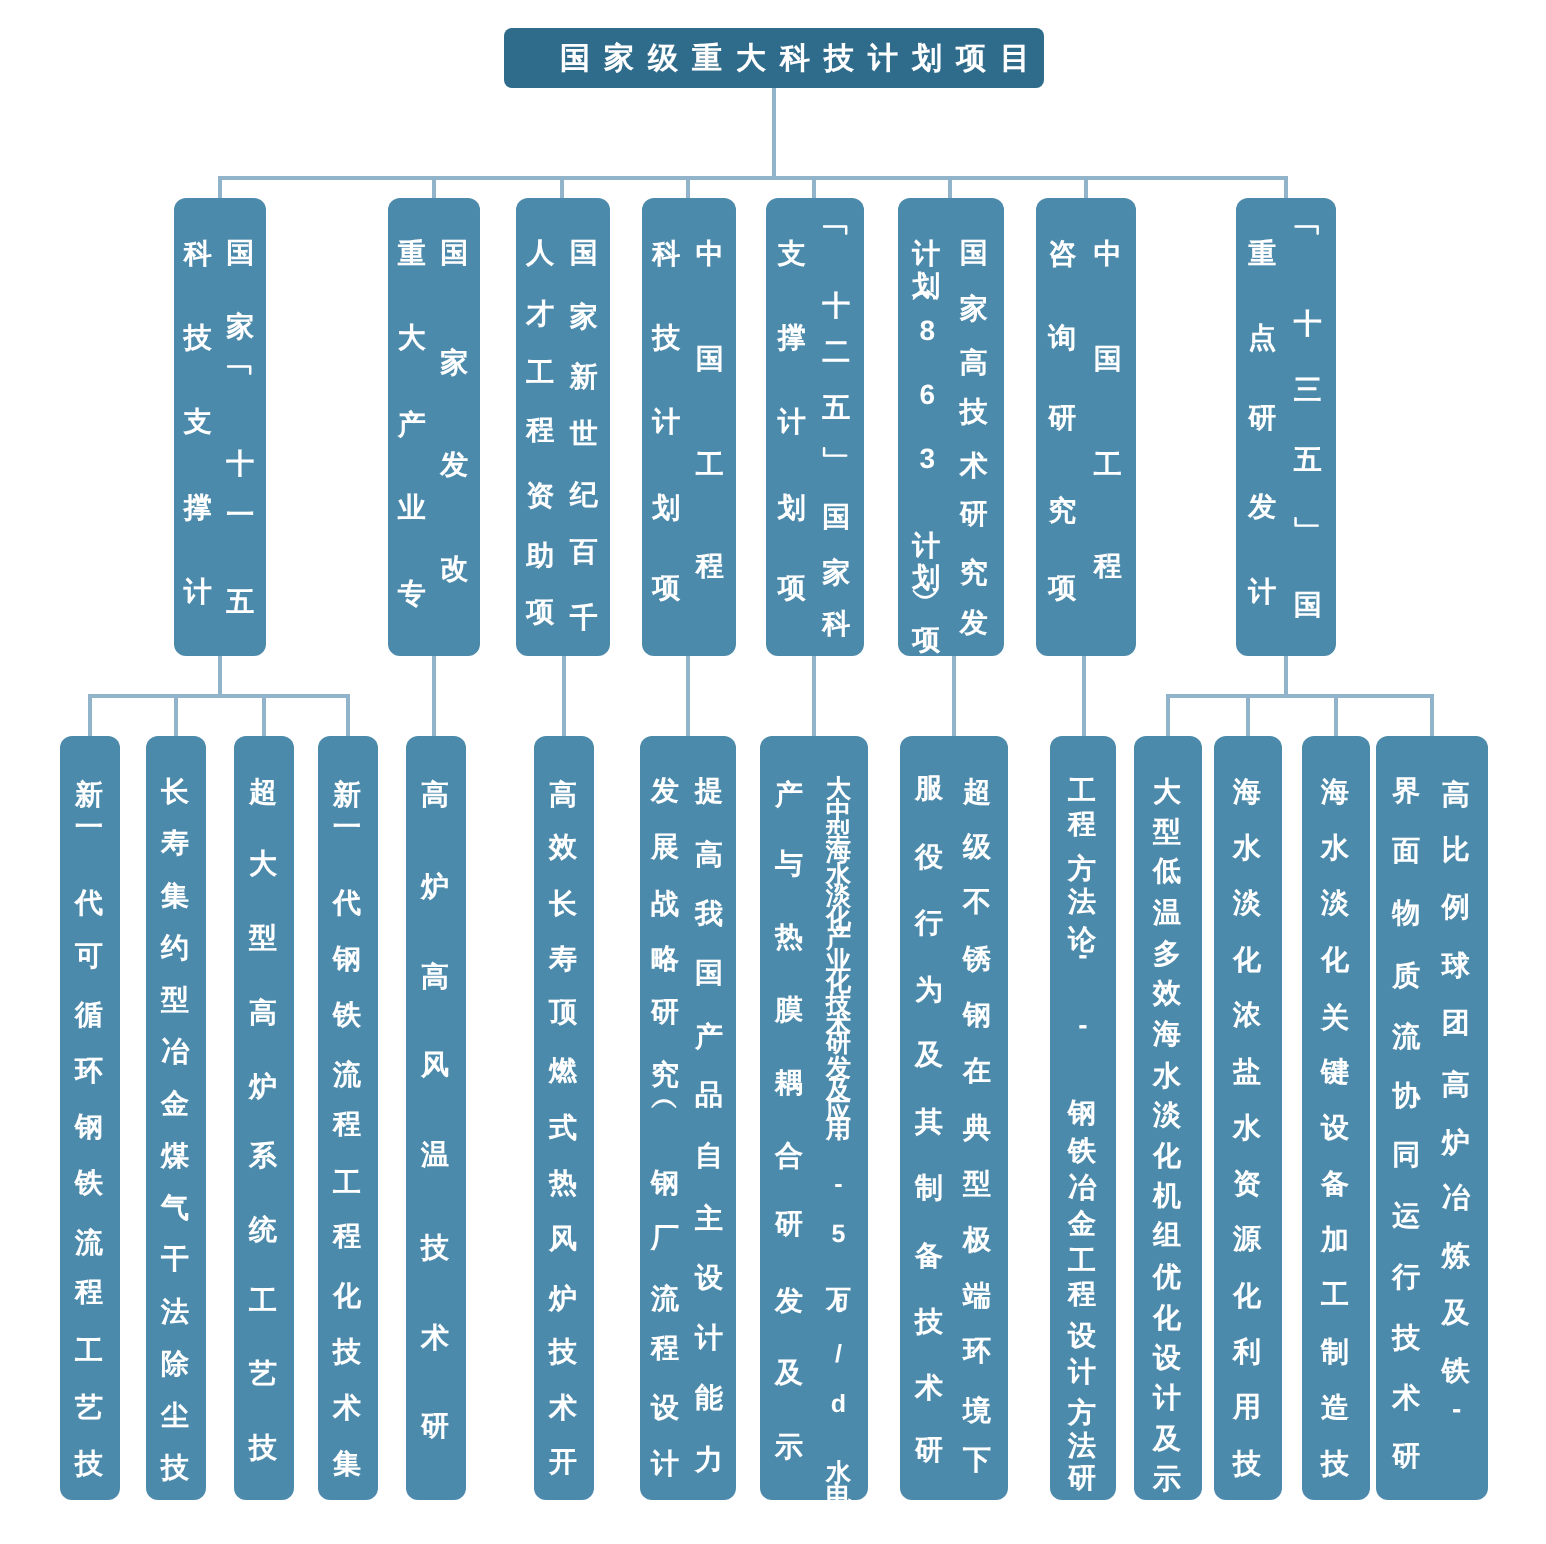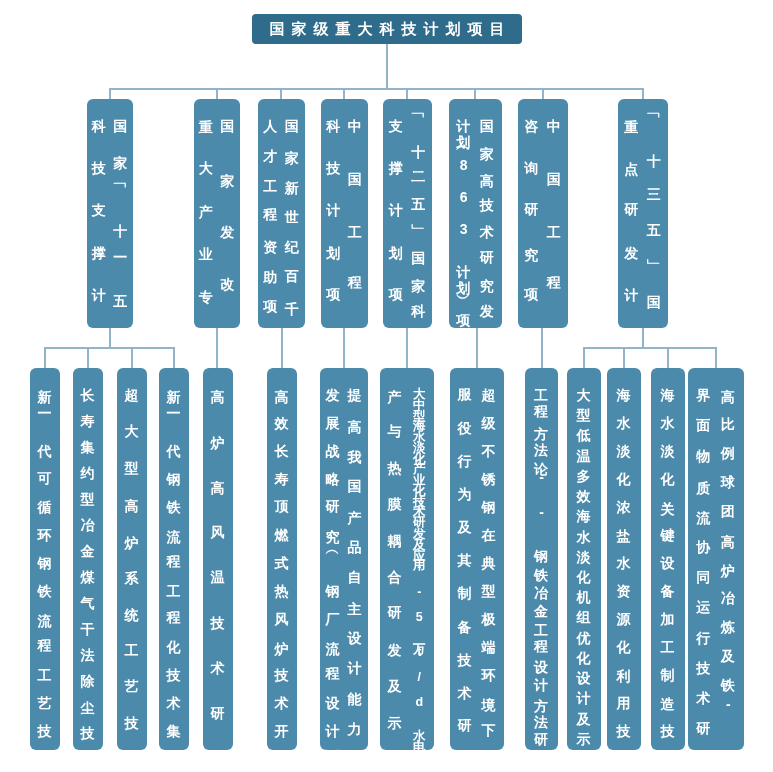--- a/index.html
+++ b/index.html
@@ -3,21 +3,21 @@
 <meta charset="utf-8">
 <style>
   html,body{margin:0;padding:0;background:#ffffff;font-family:"Liberation Sans",sans-serif;}
   .canvas{position:relative;width:773px;height:772px;background:var(--page_bg,#fff);overflow:hidden;}
   .node{position:absolute;background:var(--node_bg,#4C8AAB);border-radius:6px;
         display:flex;flex-direction:row-reverse;justify-content:space-evenly;
         padding:9px 1px;box-sizing:border-box;}
   .l2{top:99px;height:229px;}
   .l3{top:368px;height:382px;}
   .root{left:252px;top:14px;width:270px;height:30px;background:var(--root_bg,#2F6B8A);
-        border-radius:4px;flex-direction:row;align-items:center;justify-content:center;
+        border-radius:4px;flex-direction:row;align-items:center;justify-content:flex-end;
         padding:0;color:var(--text,#fff);font-weight:bold;font-size:15px;
         letter-spacing:7px;text-indent:7px;white-space:nowrap;}
   .vcol{writing-mode:vertical-rl;text-orientation:upright;
         display:flex;flex-direction:row;justify-content:space-between;align-items:center;
         height:100%;width:20px;color:var(--text,#fff);font-weight:bold;font-size:14px;line-height:1;}
   .vcol.sm{font-size:12.5px;}
   .line{position:absolute;background:var(--line,#92B4CB);}
   .v{width:2px;}
   .h{height:2px;}
 </style>

